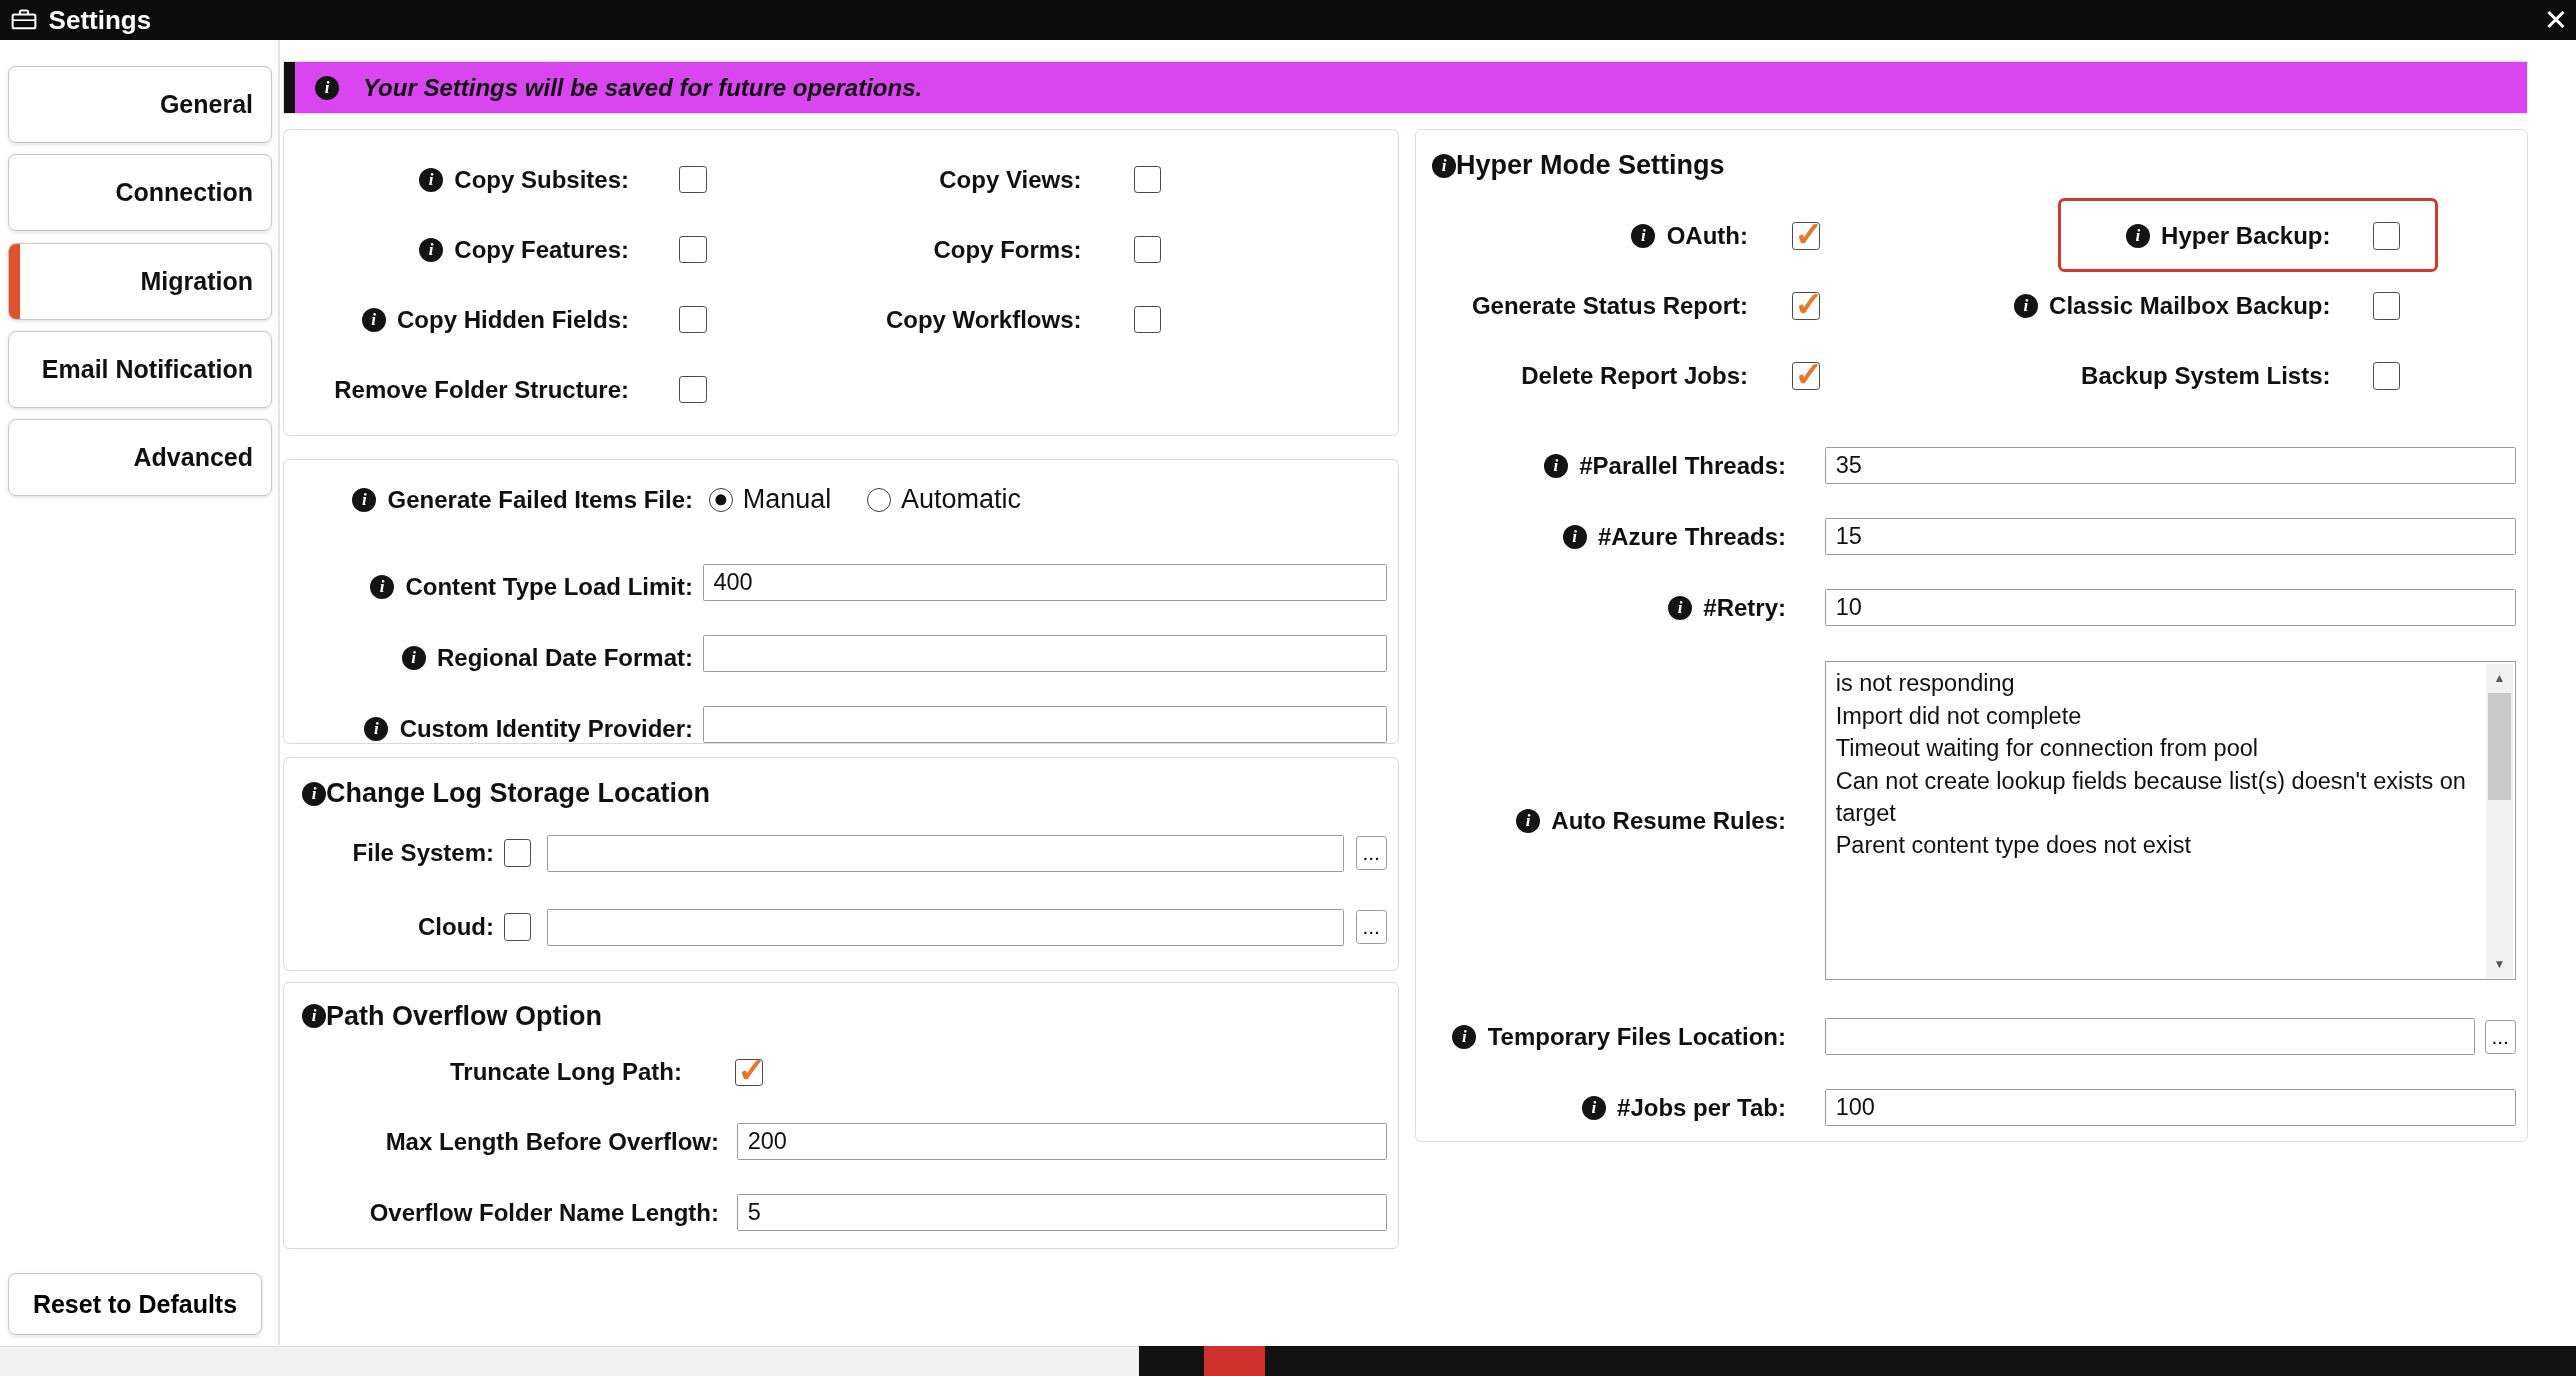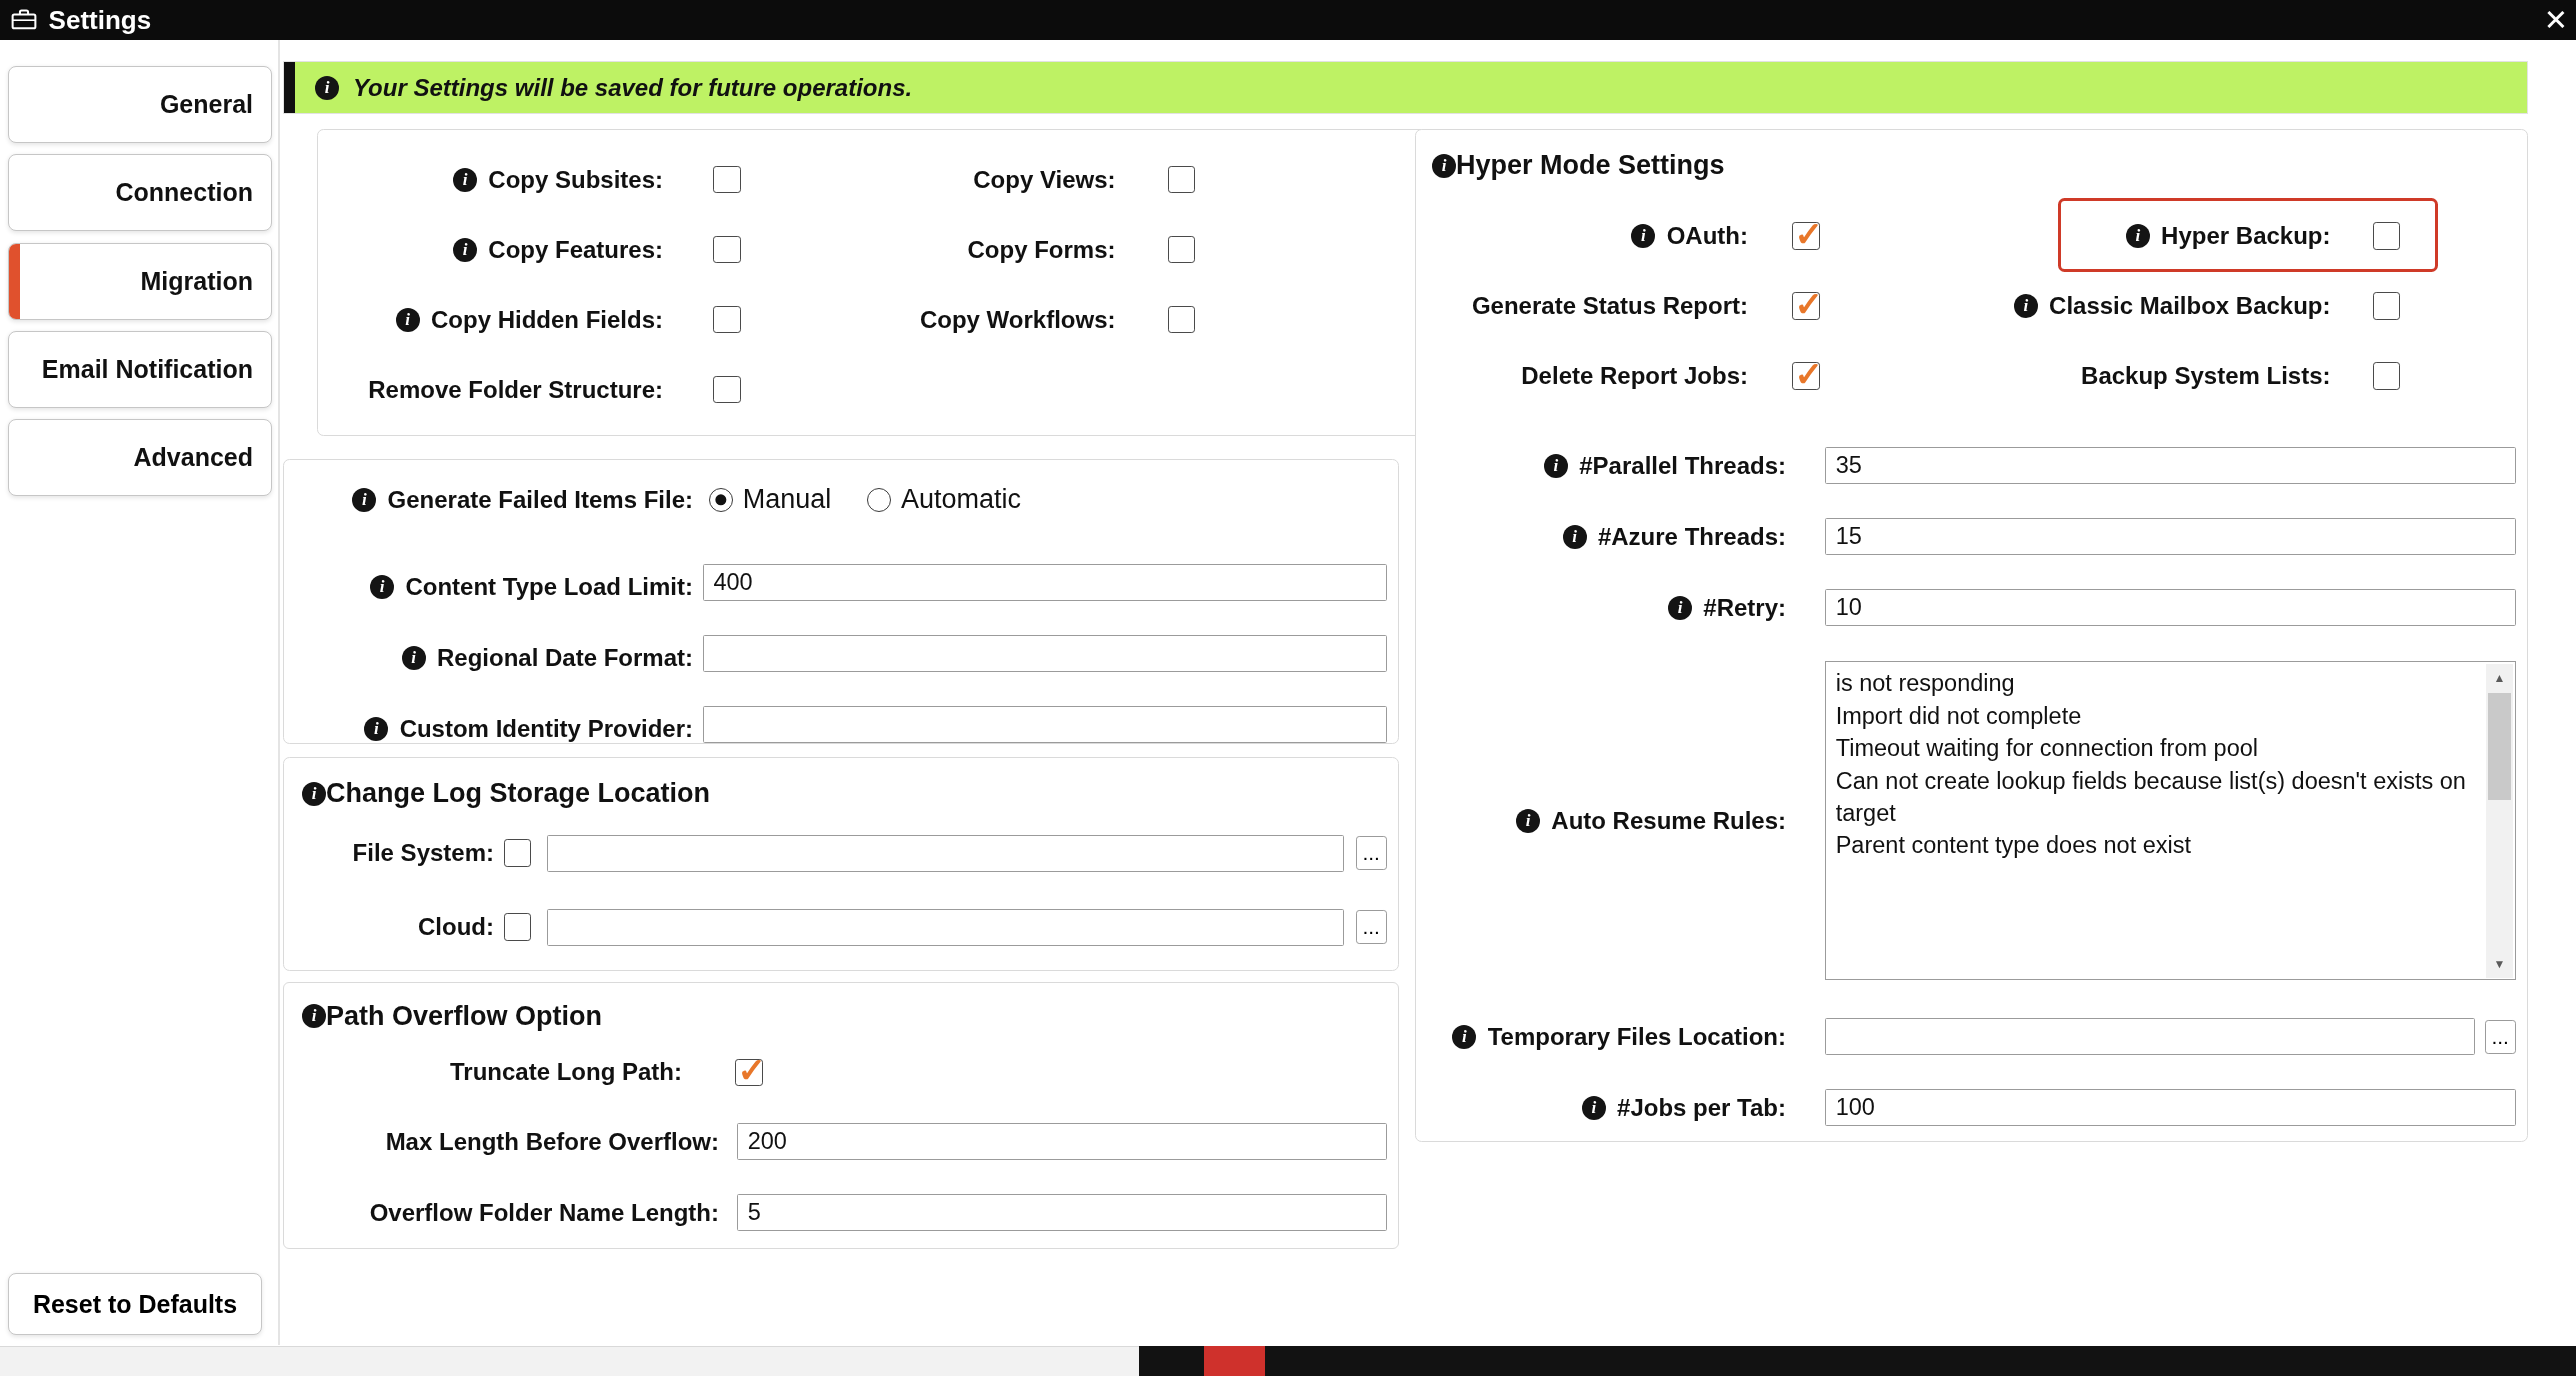--- a/index.html
+++ b/index.html
@@ -40,22 +40,22 @@
   }
   .reset{
     position:absolute;left:8px;top:1273px;width:254px;height:62px;
     background:#fff;border:1.6px solid #c6c6c6;border-radius:8px;
     font-weight:bold;font-size:25px;font-family:inherit;cursor:pointer;
     box-shadow:0 1.6px 4px rgba(0,0,0,.10);
   }
   
   .banner{
     position:absolute;left:283px;top:61px;width:2245px;height:53px;
-    border:0.8px solid #e2e2e2;display:flex;align-items:center;gap:14px;
-    padding-left:31px;background:#bef264;
+    border:0.8px solid #e2e2e2;display:flex;align-items:center;gap:24px;
+    padding-left:31px;background:#d946ef;
   }
   .banner-accent{position:absolute;left:0;top:0;bottom:0;width:10.5px;background:#101010;}
   .banner-text{font-style:italic;font-weight:bold;font-size:24px;}
   
   .info{
     width:24px;height:24px;border-radius:50%;background:#141414;color:#fff;
     display:inline-flex;align-items:center;justify-content:center;flex:none;
     font-size:17px;font-weight:bold;font-style:italic;
     font-family:"Liberation Serif",serif;
   }
@@ -82,21 +82,21 @@
   }
   .browse{
     width:31px;height:34px;border:1.6px solid #9b9b9b;border-radius:3.2px;background:#fff;
     font-size:21px;font-family:inherit;display:flex;align-items:center;
     justify-content:center;flex:none;padding:0;cursor:pointer;
   }
   .blbl{display:flex;align-items:center;justify-content:flex-end;gap:11.3px;font-weight:bold;font-size:24px;flex:none;}
   .phead{display:flex;align-items:center;font-weight:bold;font-size:27px;padding-left:18px;}
   
   .panel{position:absolute;background:#fff;border:1.6px solid #dadada;border-radius:6.5px;}
-  #panel-copy{left:283px;top:129px;width:1116px;height:307px;padding-top:14.6px;margin-left:34px;}
+  #panel-copy{left:283px;top:129px;width:1116px;height:307px;padding-top:14.6px;}
   .crow{display:flex;align-items:center;height:70px;}
   .c1{width:345px;}
   .cb1{margin-left:50px;}
   .c2{width:375px;padding-left:41px;}
   .cb2{margin-left:52px;}
 
   #panel-failed{left:283px;top:459px;width:1116px;height:285px;padding:9.7px 11.3px 0 0;}
   .rrow{display:flex;align-items:center;height:60px;}
   .frow{display:flex;align-items:flex-end;height:71px;}
   .flbl{width:409px;}

